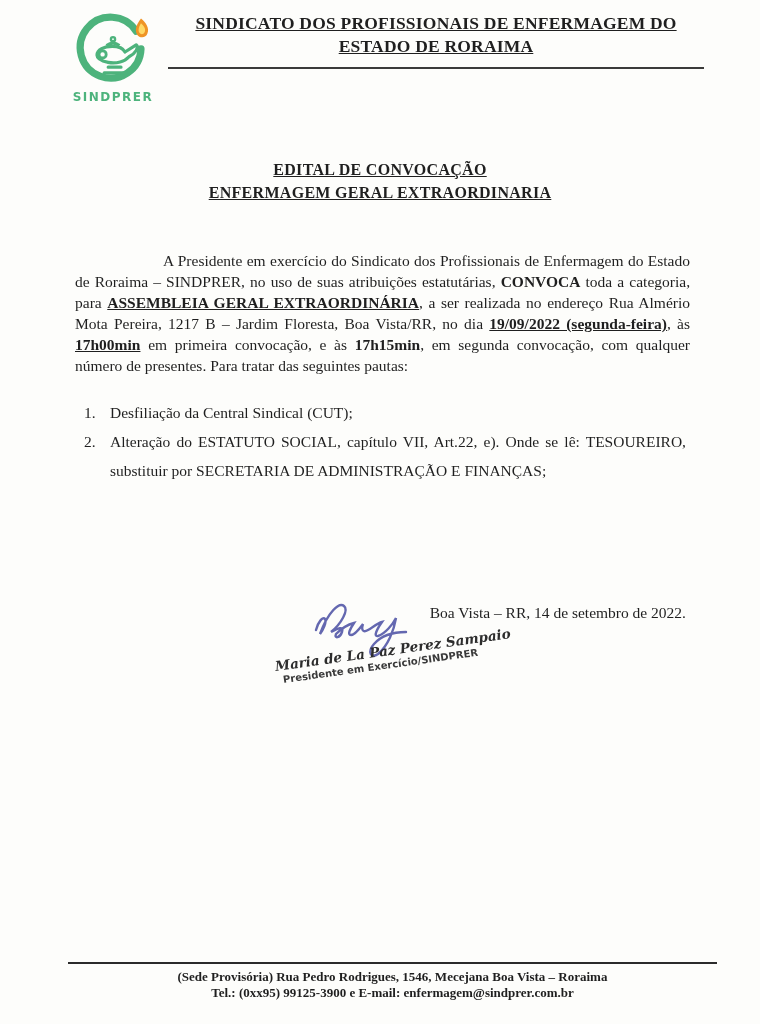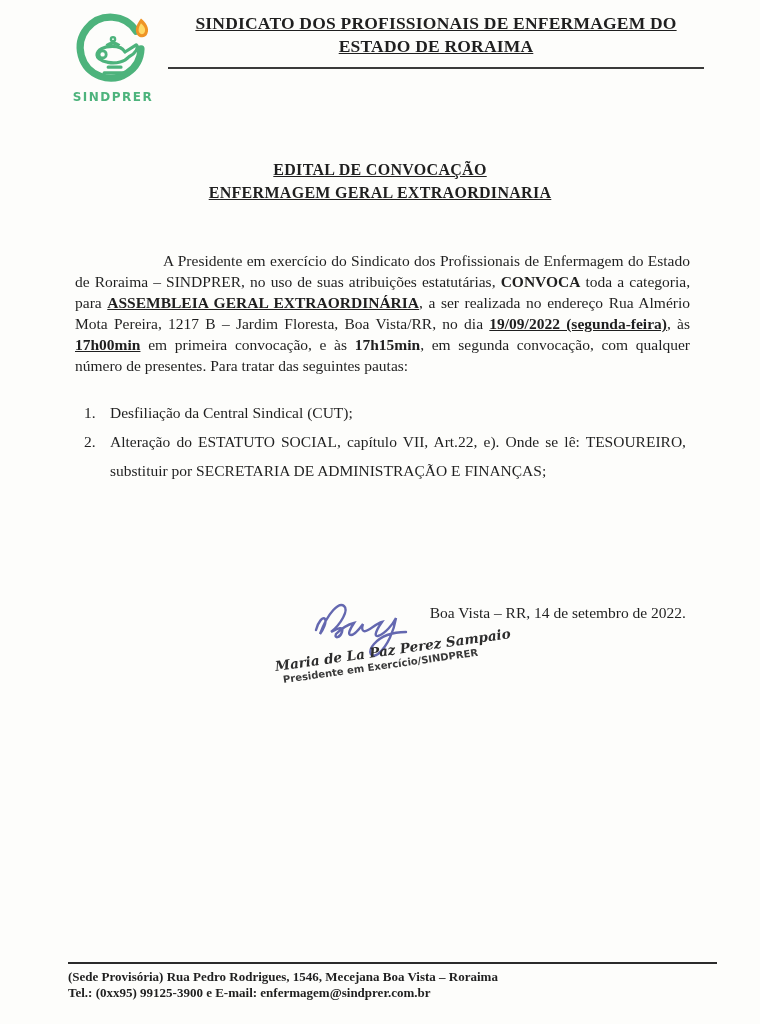--- a/index.html
+++ b/index.html
@@ -50,21 +50,21 @@
   .stamp{transform:rotate(-8deg);transform-origin:left center;margin-top:-6px;}
   .stamp-name{
     font-family:"DejaVu Serif", serif;font-weight:bold;font-style:italic;
     font-size:13.5px;color:#2d2d2d;white-space:nowrap;
   }
   .stamp-role{
     font-family:"DejaVu Sans", sans-serif;font-weight:bold;
     font-size:10px;color:#3a3a3a;margin-top:1px;margin-left:6px;white-space:nowrap;
   }
   
-  .page-footer{position:absolute;top:962px;left:68px;right:43px;text-align:left;}
+  .page-footer{position:absolute;top:962px;left:68px;right:43px;text-align:center;}
   .footer-rule{border-top:2px solid #2b2b2b;margin-bottom:5px;}
   .footer-line{font-weight:bold;font-size:13px;line-height:1.25;}
 </style>
 </head>
 <body>
 
 <div class="page">
 
   <header class="letterhead">
     <div class="logo-block">

